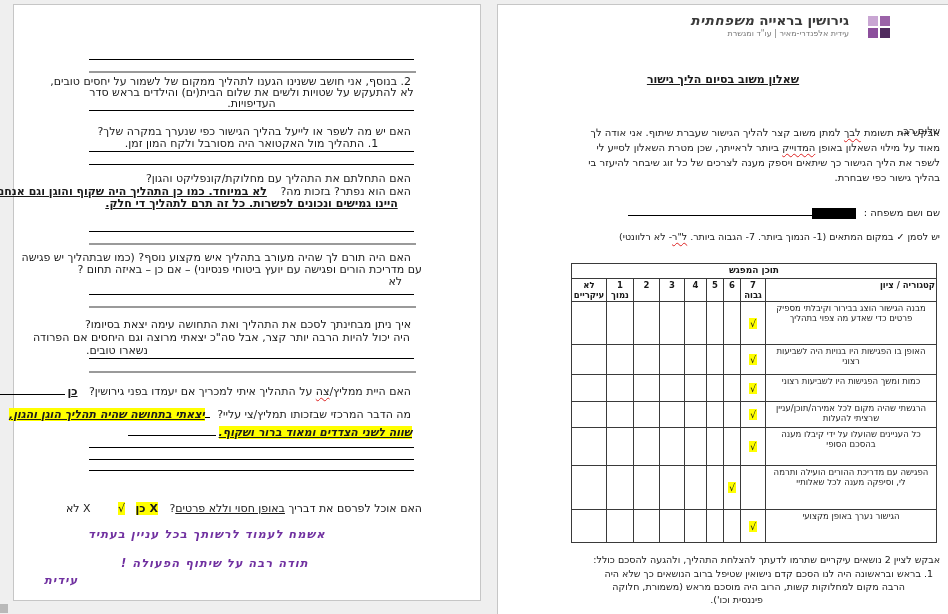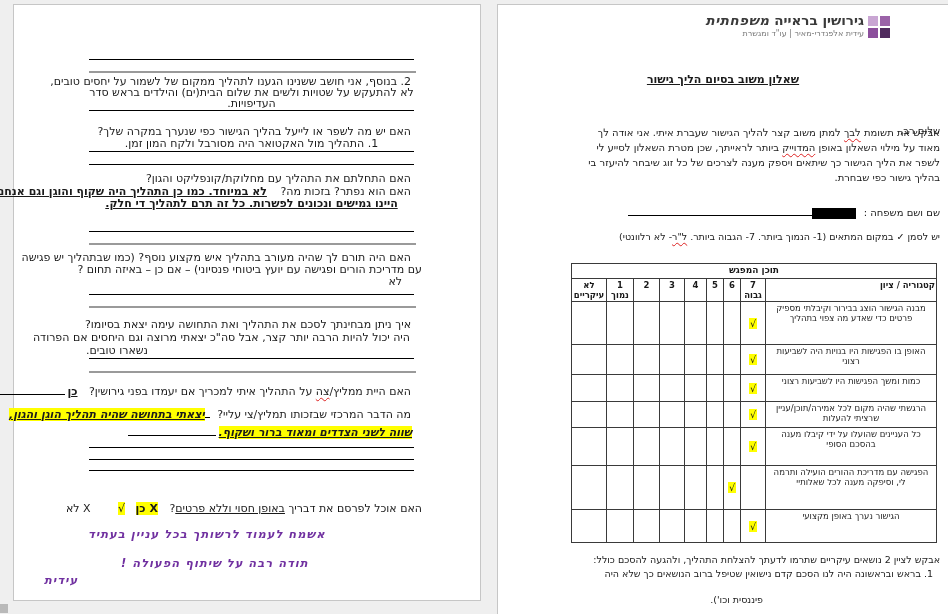--- a/index.html
+++ b/index.html
@@ -16,21 +16,21 @@
   .ctr{text-align:center;white-space:nowrap;}
   .hline{position:absolute;height:0;border-top:1px solid #000;}
   .hline.gray{border-top:2px solid #9a9a9a;}
   .sq{text-decoration:underline wavy #dd2222 1px;text-underline-offset:2px;}
   .bu{font-weight:bold;text-decoration:underline;}
   .hl{background:var(--highlight,#ffff00);}
   .ans-hl{background:var(--highlight,#ffff00);font-weight:bold;font-style:italic;text-decoration:underline;}
   .blank-u{display:inline-block;border-bottom:1px solid #000;height:10px;vertical-align:baseline;}
   .purple{position:absolute;color:var(--script-purple,#7030a0);font-style:italic;font-weight:bold;font-size:11.5px;white-space:nowrap;letter-spacing:1px;}
   
-  .logo{position:absolute;top:8px;right:58px;display:flex;gap:4px;align-items:flex-start;}
+  .logo{position:absolute;top:8px;right:58px;display:flex;gap:19px;align-items:flex-start;}
   .logo-squares{display:grid;grid-template-columns:10px 10px;grid-template-rows:10px 10px;gap:2px;margin-top:3px;}
   .logo-squares i{display:block;}
   .sq-tl{background:var(--logo-tl,#9b63a8);}
   .sq-tr{background:var(--logo-tr,#c9a6d3);}
   .sq-bl{background:var(--logo-bl,#502a5e);}
   .sq-br{background:var(--logo-br,#8c4f9c);}
   .brand{font-size:13.5px;font-weight:bold;color:#3a3a3a;line-height:1.1;}
   .brand .script{font-style:italic;letter-spacing:.5px;}
   .brand-sub{font-size:8px;color:#767676;margin-top:1px;}
   .doc-title{position:absolute;top:68px;left:0;width:100%;text-align:center;font-size:11px;font-weight:bold;}
@@ -130,21 +130,21 @@
     <div>
       <div class="brand"><span>גירושין בראייה </span><span class="script">משפחתית</span></div>
       <div class="brand-sub">עידית אלפנדרי-מאיר | עו"ד ומגשרת</div>
     </div>
   </div>
 
   <div class="doc-title"><span>שאלון משוב בסיום הליך גישור</span></div>
 
   <div class="rline" style="top:120px">שלום רב,</div>
   <div class="rline" style="top:122px">
-    <span>אבקש את תשומת </span><span class="sq">לבך</span><span> למתן משוב קצר להליך הגישור שעברת איתי. אני אודה לך</span>
+    <span>אבקש את תשומת </span><span class="sq">לבך</span><span> למתן משוב קצר להליך הגישור שעברת שיתוף. אני אודה לך</span>
   </div>
   <div class="rline" style="top:137px">
     <span>מאוד על מילוי השאלון באופן </span><span class="sq">המדוייק</span><span> ביותר לראייתך, שכן מטרת השאלון לסייע לי</span>
   </div>
   <div class="rline" style="top:152px">לשפר את הליך הגישור כך שיתאים ויספק מענה לצרכים של כל זוג שיבחר להיעזר בי</div>
   <div class="rline" style="top:167px">בהליך גישור כפי שבחרת.</div>
 
   <div class="rline" style="top:200px">
     <span>שם ושם משפחה :</span>
     <span class="redact" style="margin-right:5px"></span><span class="blank-u" style="width:184px"></span>
@@ -267,16 +267,17 @@
           <td class="rate"></td>
           <td class="rate"></td>
           <td class="rate"></td>
           <td class="rate"></td>
         </tr>
       </tbody>
   </table>
 
   <div class="rline" style="top:549px;font-size:9.5px">אבקש לציין 2 נושאים עיקריים שתרמו לדעתך להצלחת התהליך, ולהגעה להסכם כולל:</div>
   <div class="rline" style="top:563px;right:15px;font-size:9.5px">1.   בראש ובראשונה היה לנו הסכם קדם נישואין שטיפל ברוב הנושאים כך שלא היה</div>
+  <div class="rline" style="top:576px;right:43px;font-size:9.5px">הרבה מקום למחלוקות קשות, הרוב היה מוסכם מראש (משמורת, חלוקה</div>
   <div class="rline" style="top:589px;right:185px;font-size:9.5px">פיננסית וכו').</div>
 </div>
 
 <div class="corner-frag"></div>
 
 </body></html>

